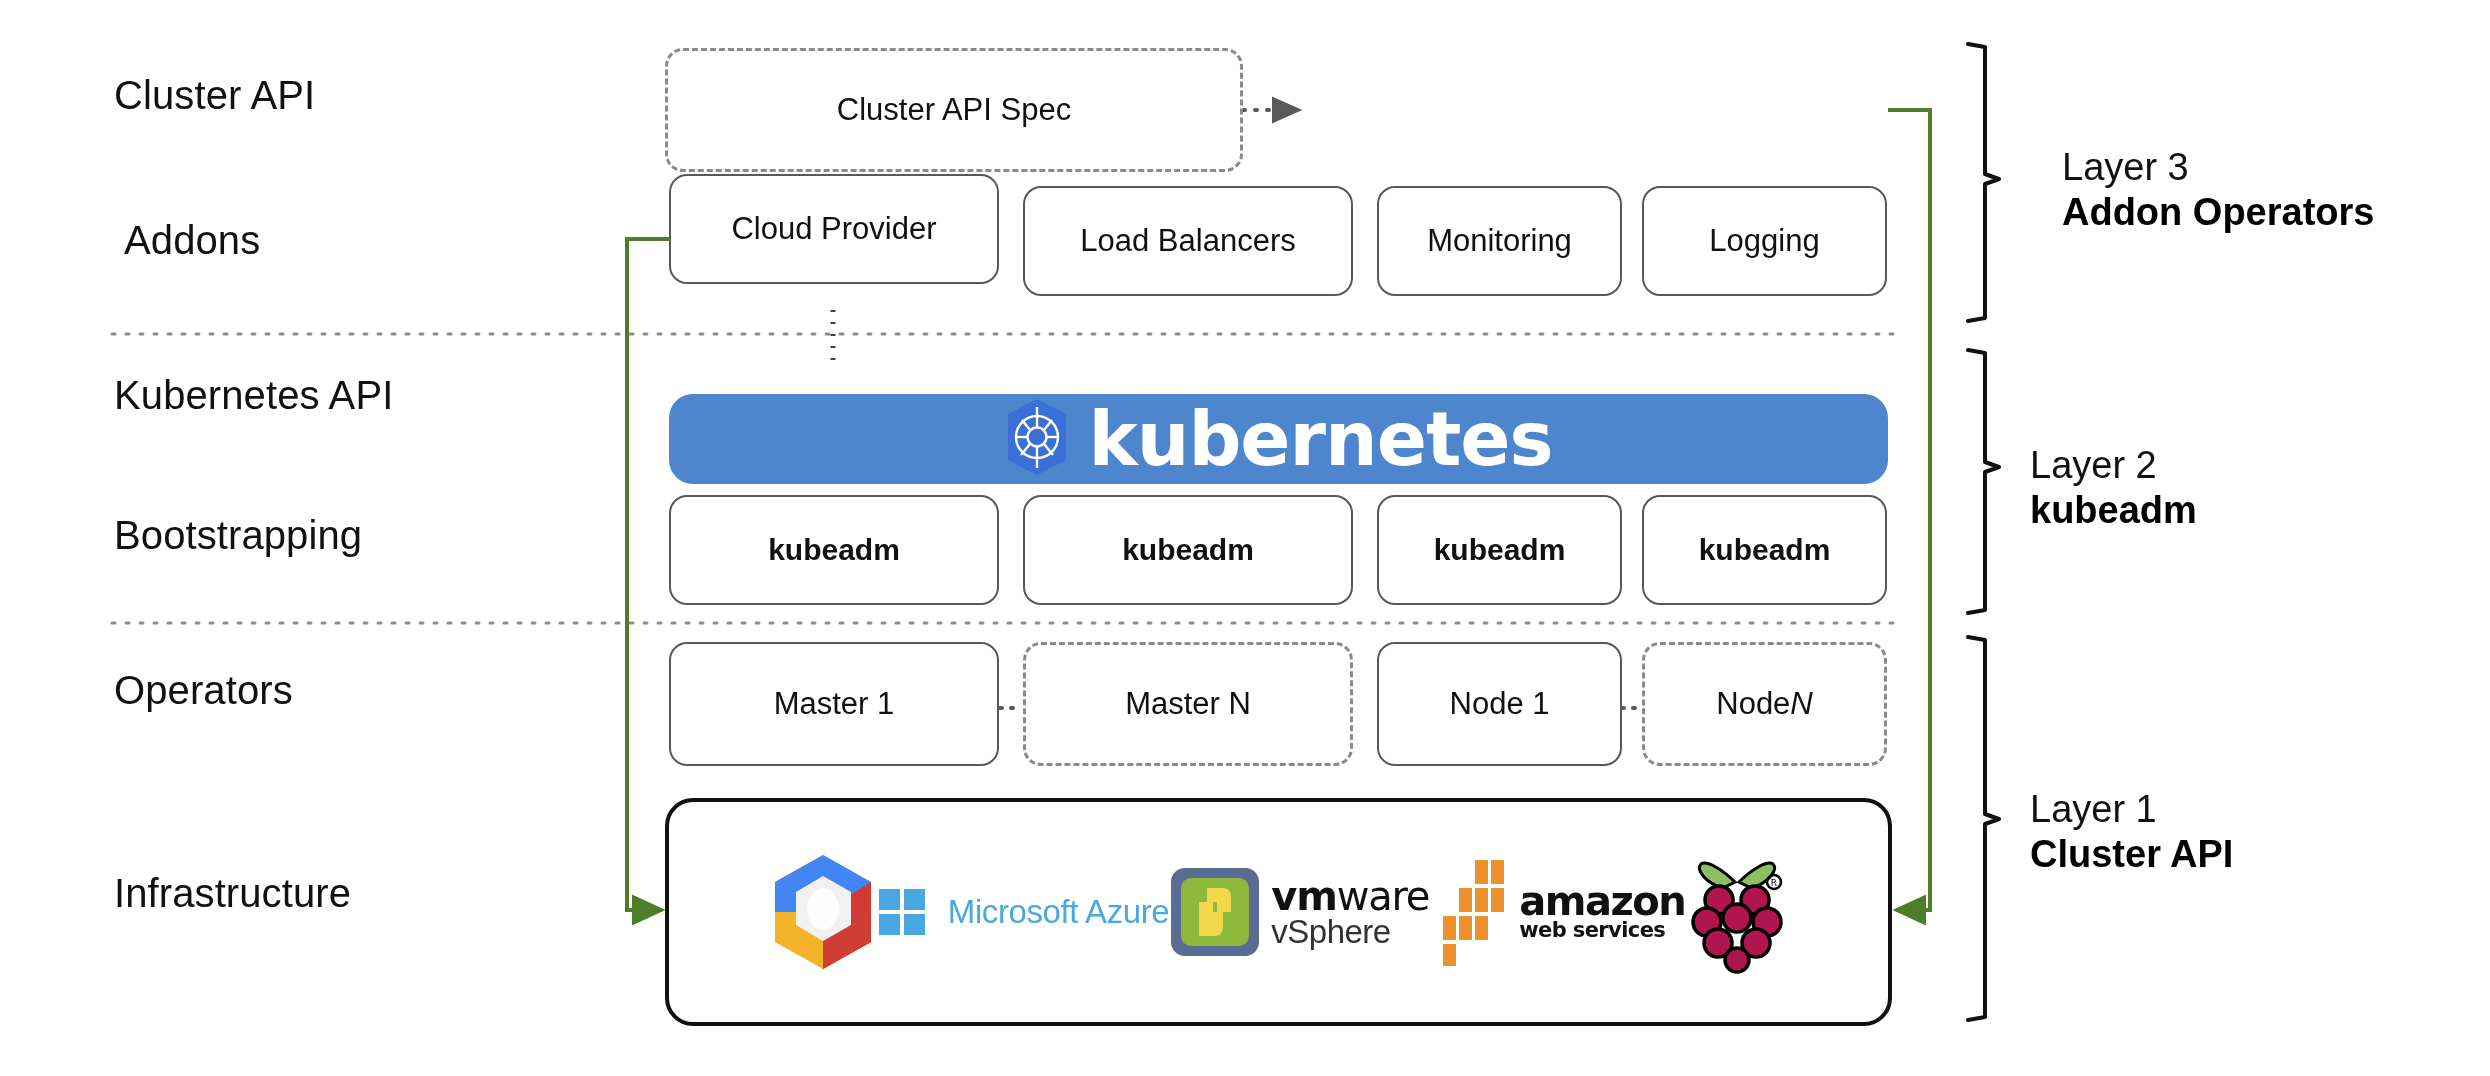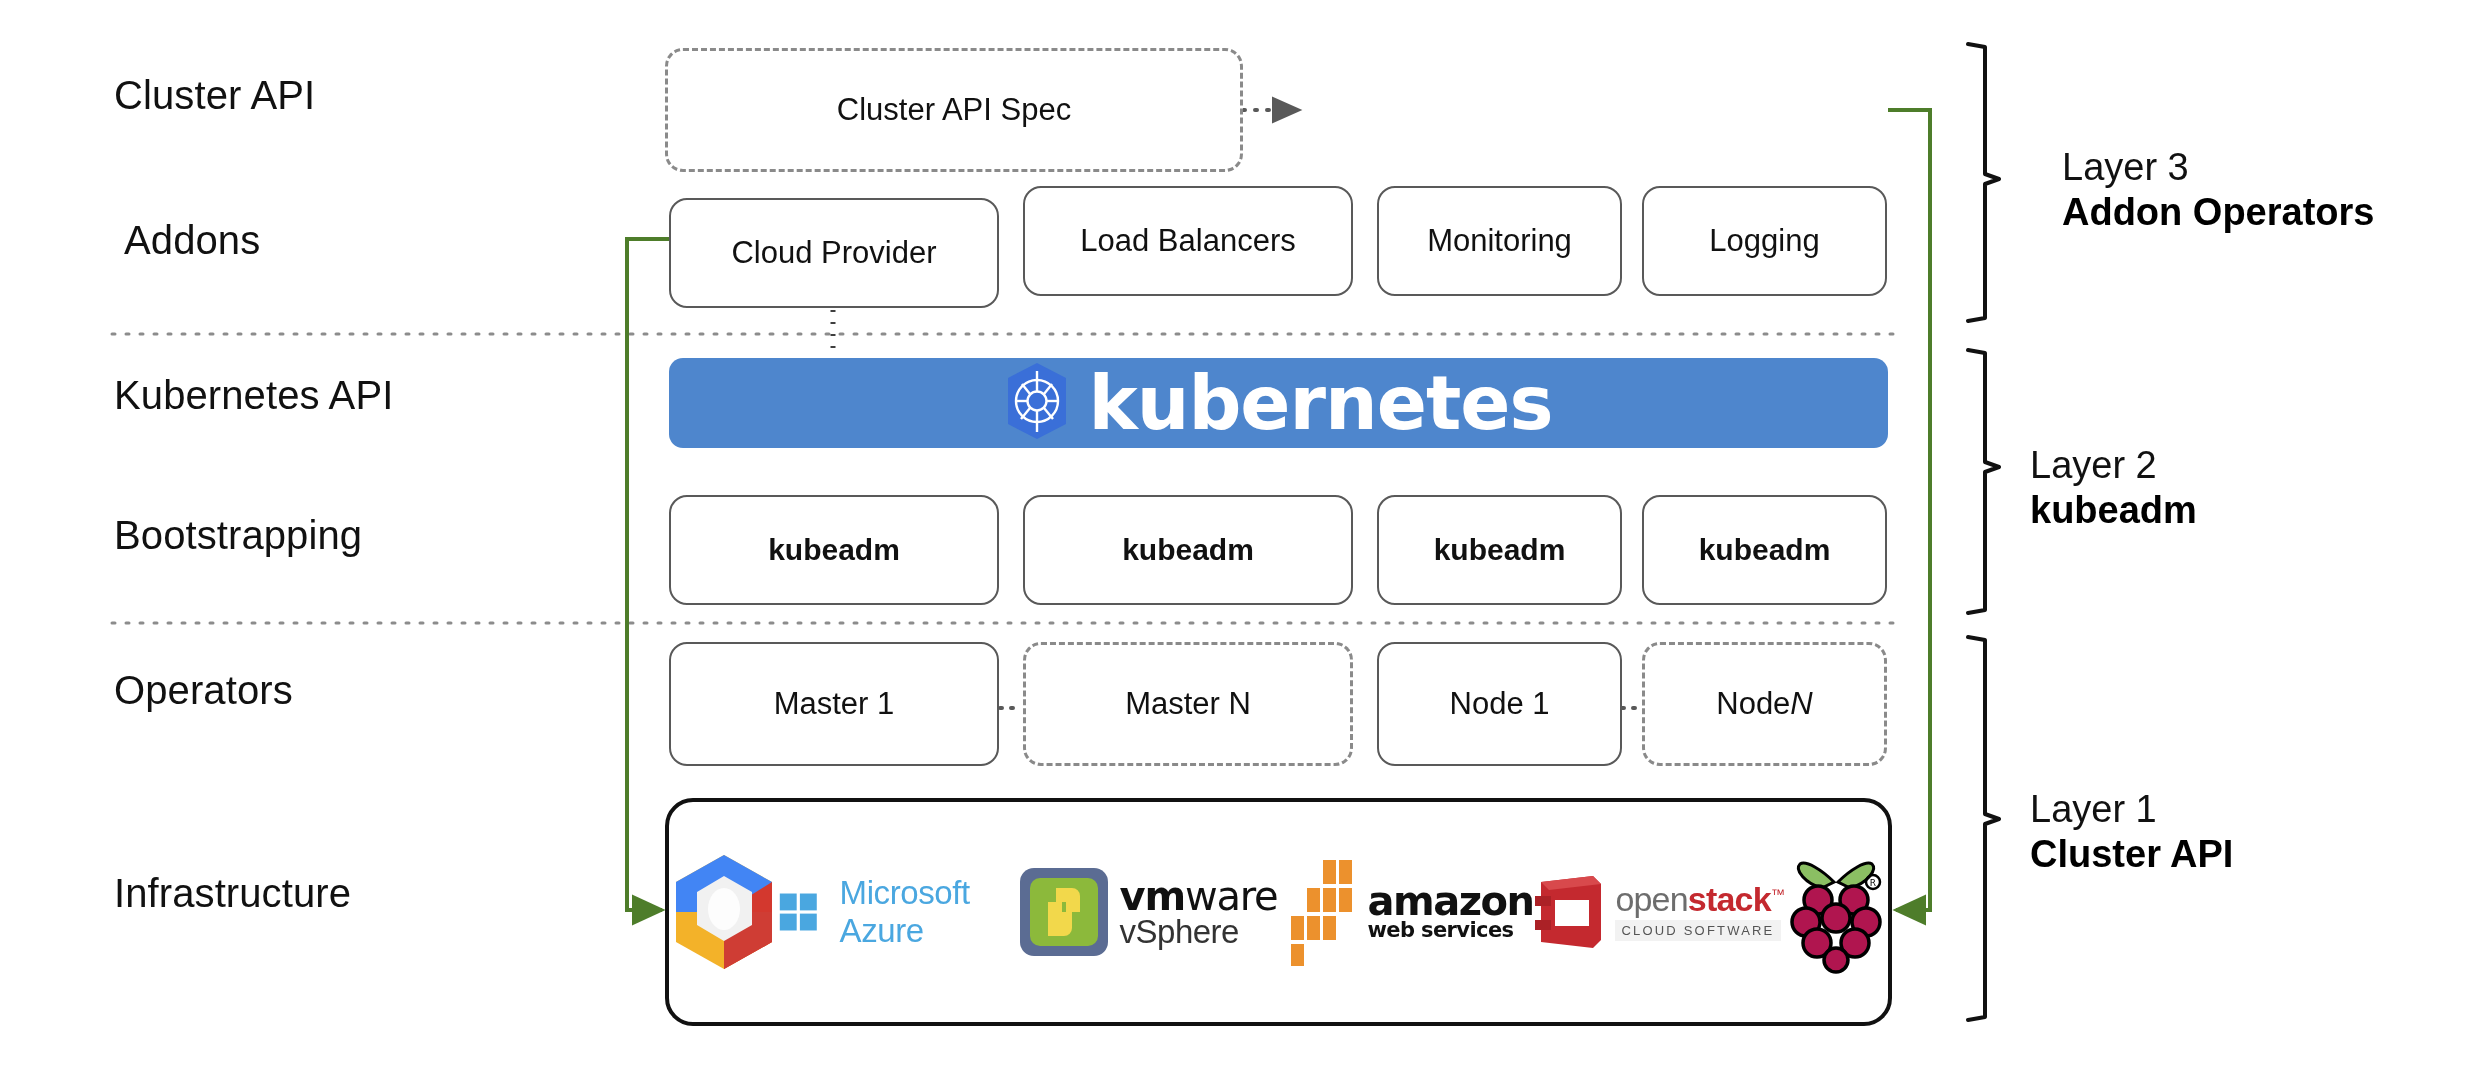--- a/index.html
+++ b/index.html
@@ -32,25 +32,26 @@
     line-height:1.2;
   }
   .node.solid{border:2px solid #595959;}
   .node.dashed{border:3px dashed #8a8a8a;}
   .node.bold{font-weight:bold;font-size:30px;}
 
   
   .k8s-banner{
     position:absolute;
     box-sizing:border-box;
-    border-radius:14px;
+    border-radius:24px;
     display:flex;
     align-items:center;
     justify-content:center;
     gap:18px;
+    margin-top:36px;
   }
   .k8s-word{
     font-family:"DejaVu Sans",sans-serif;
     font-weight:bold;
     color:#ffffff;
     font-size:74px;
     letter-spacing:-1px;
     line-height:1;
   }
 
@@ -124,21 +125,21 @@
 
   <div class="row-label" style="left:114px;top:75px;">Cluster API</div>
   <div class="row-label" style="left:124px;top:220px;">Addons</div>
   <div class="row-label" style="left:114px;top:375px;">Kubernetes API</div>
   <div class="row-label" style="left:114px;top:515px;">Bootstrapping</div>
   <div class="row-label" style="left:114px;top:670px;">Operators</div>
   <div class="row-label" style="left:114px;top:873px;">Infrastructure</div>
 
   <div class="node dashed" style="left:665px;top:48px;width:578px;height:124px;">Cluster API Spec</div>
 
-  <div class="node solid" style="left:669px;top:198px;width:330px;height:110px;text-align:center;">Cloud Provider</div>
+  <div class="node solid" style="left:669px;top:174px;width:330px;height:110px;text-align:center;">Cloud Provider</div>
   <div class="node solid" style="left:1023px;top:186px;width:330px;height:110px;">Load Balancers</div>
   <div class="node solid" style="left:1377px;top:186px;width:245px;height:110px;">Monitoring</div>
   <div class="node solid" style="left:1642px;top:186px;width:245px;height:110px;">Logging</div>
 
   <div class="k8s-banner" id="k8sBanner" style="left: 669px; top: 358px; width: 1219px; height: 90px; background: rgb(78, 134, 205);">
     <span style="display:block;">
       <svg width="66" height="78" viewBox="0 0 66 78" xmlns="http://www.w3.org/2000/svg">
         <path d="M33 1 L62 16 L62 62 L33 77 L4 62 L4 16 Z" fill="#3a6fd8"></path>
         <g stroke="#fff" stroke-width="2.4" fill="none">
           <circle cx="33" cy="39" r="9.5"></circle>
@@ -219,33 +220,20 @@
             <rect x="46" y="60" width="13" height="24"></rect>
           <rect x="14" y="88" width="13" height="22"></rect>
         </g>
       </svg>
       <span style="display:flex;flex-direction:column;align-items:flex-start;">
         <span class="aws-top">amazon</span>
         <span class="aws-bot">web services</span>
       </span>
     </span>
 
-    <span class="logo">
-      <svg width="74" height="84" viewBox="0 0 74 84" xmlns="http://www.w3.org/2000/svg" style="margin-right:8px;">
-        <path d="M8 12 L60 6 L68 14 L68 70 L60 78 L8 72 Z" fill="#c4292f"></path>
-        <path d="M8 12 L60 6 L68 14 L16 20 Z" fill="#d8494c"></path>
-        <rect x="22" y="30" width="34" height="26" fill="#fff"></rect>
-        <rect x="2" y="26" width="16" height="10" fill="#ab2126"></rect>
-        <rect x="2" y="50" width="16" height="10" fill="#ab2126"></rect>
-      </svg>
-      <span style="display:flex;flex-direction:column;align-items:flex-start;">
-        <span class="os-top"><span class="a">open</span><span class="b">stack</span><span class="tm">™</span></span>
-        <span class="os-bot">CLOUD SOFTWARE</span>
-      </span>
-    </span>
 
     <span class="logo">
       <svg width="104" height="128" viewBox="0 0 104 128" xmlns="http://www.w3.org/2000/svg">
         <g fill="#8bbf63" stroke="#000" stroke-width="3">
           <path d="M50 34 C38 22 22 12 16 16 C10 22 22 36 38 40 Z"></path>
           <path d="M54 34 C66 22 82 12 88 16 C94 22 82 36 66 40 Z"></path>
         </g>
         <g fill="#b0154f" stroke="#000" stroke-width="3.5">
           <circle cx="34" cy="52" r="14"></circle>
             <circle cx="70" cy="52" r="14"></circle>

